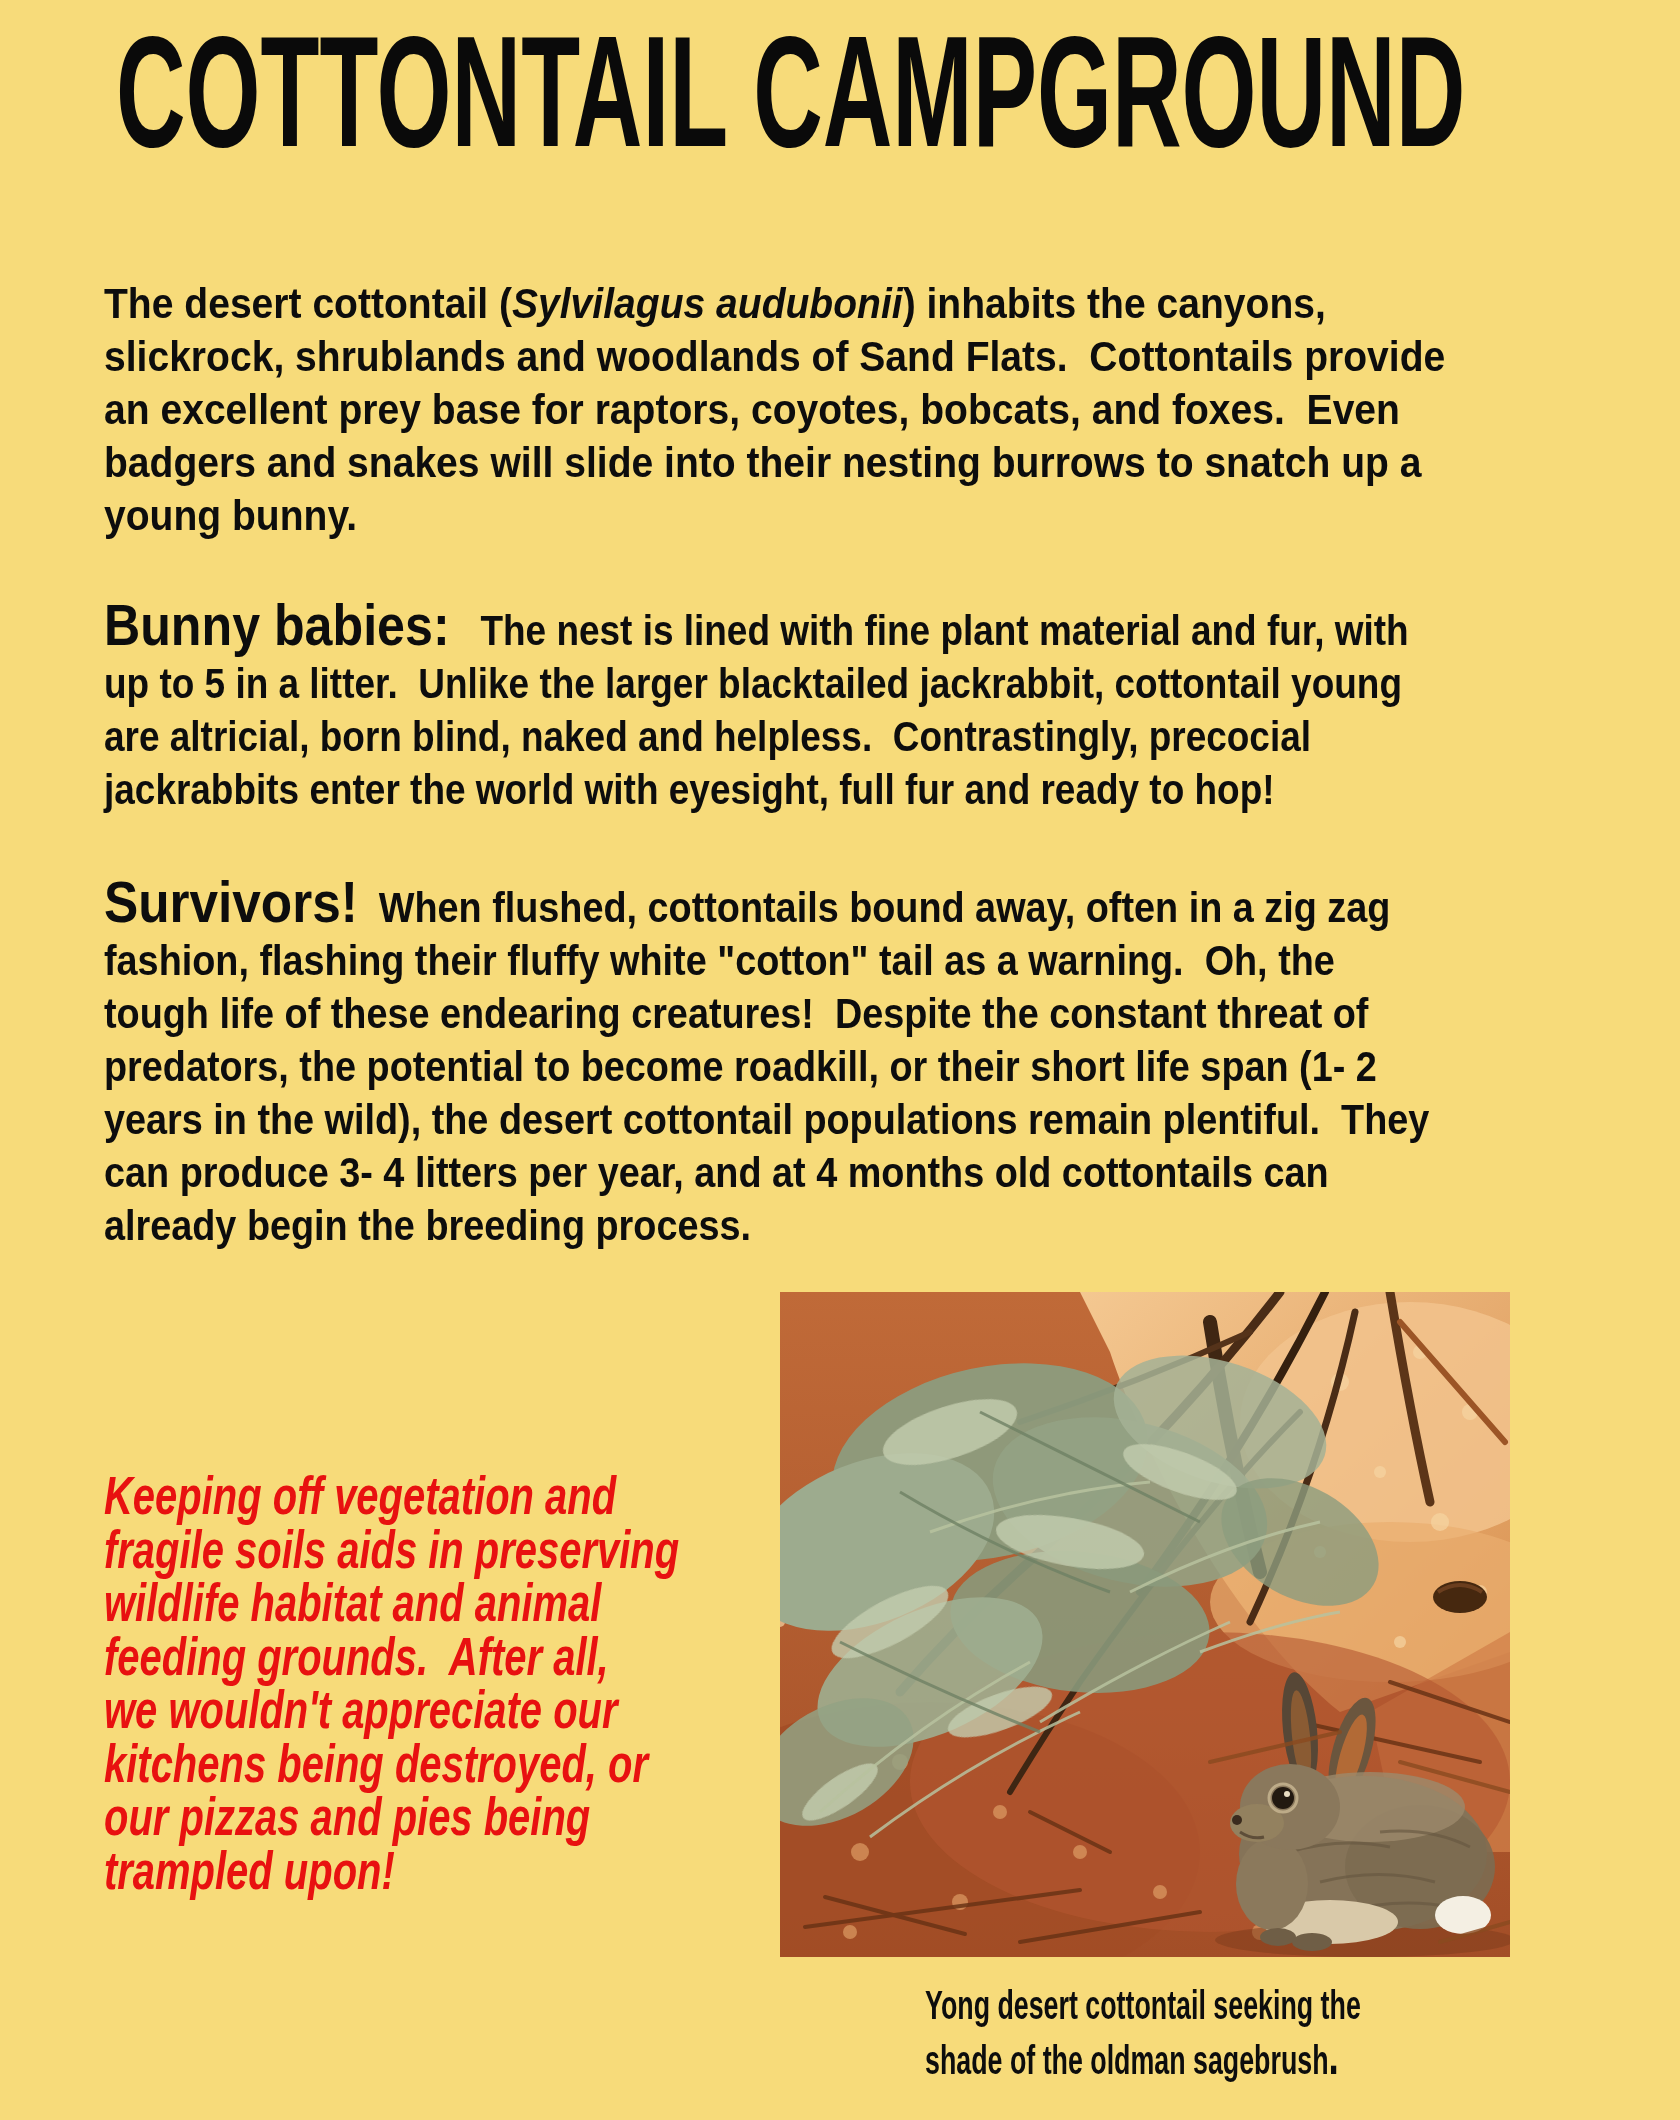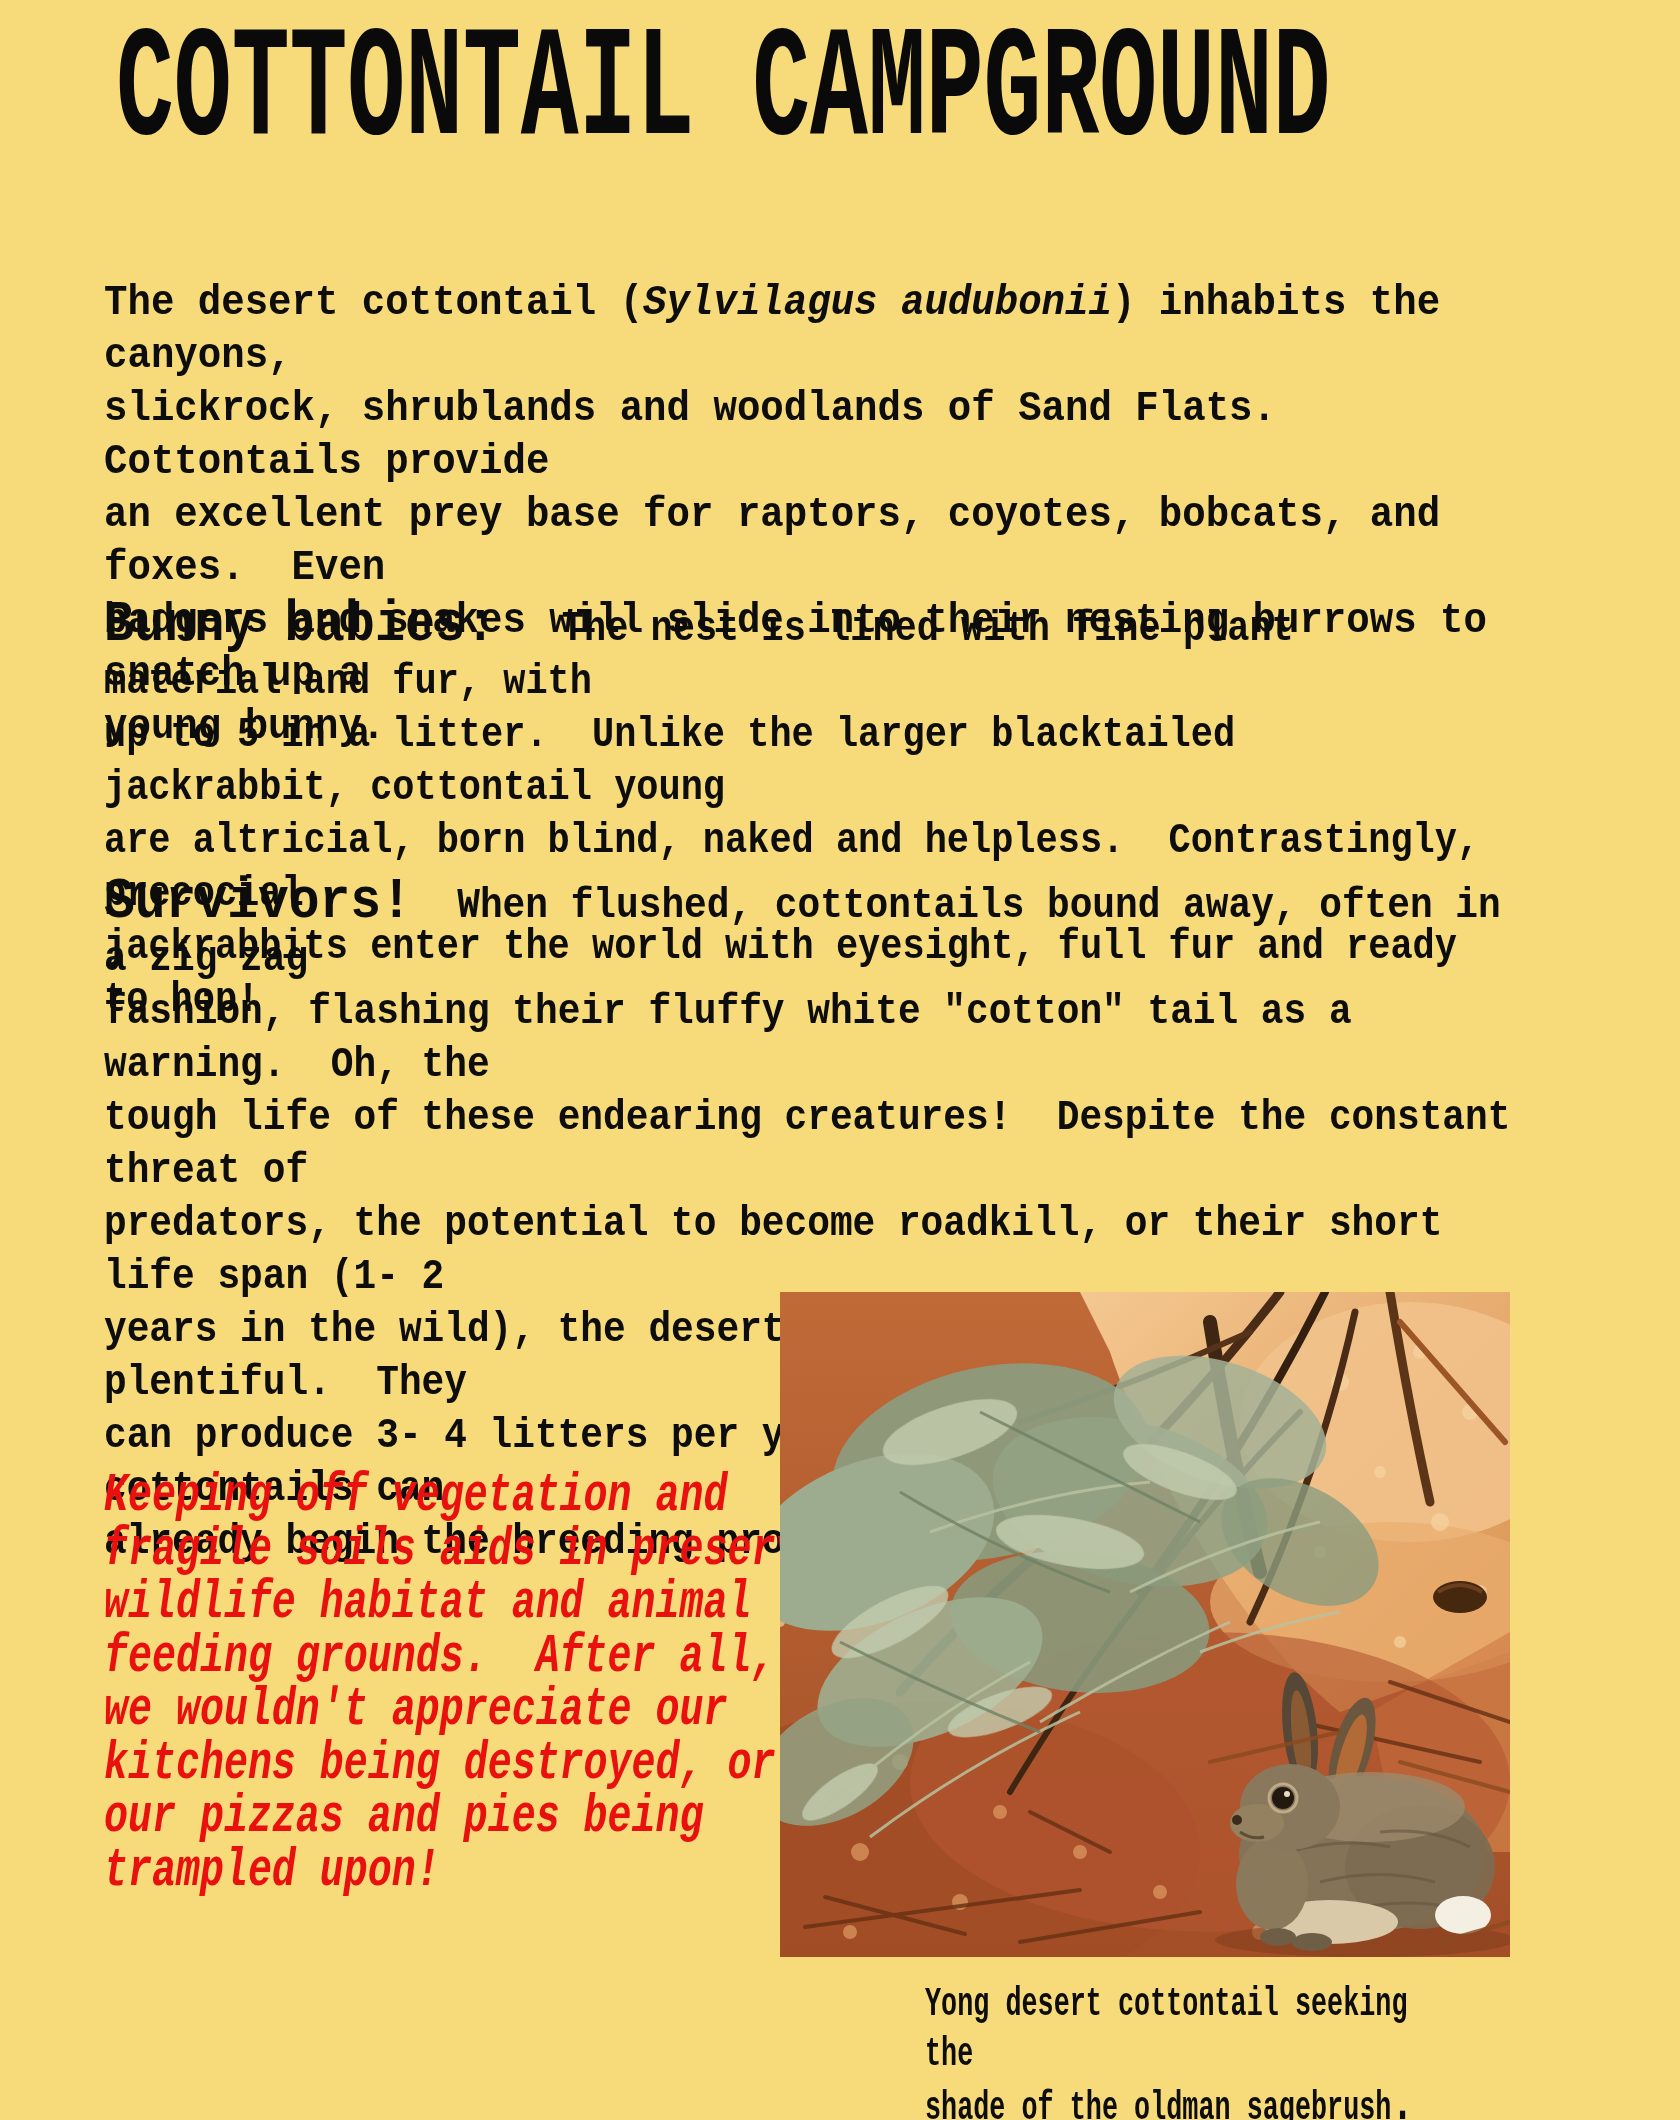--- a/index.html
+++ b/index.html
@@ -5,21 +5,21 @@
   html, body {
     margin: 0;
     padding: 0;
     background: #F7DB7A;
   }
   .poster {
     position: relative;
     width: 1680px;
     height: 2120px;
     background: #F7DB7A;
-    font-family: Liberation Mono, monospace;
+    font-family: Liberation Sans, sans-serif;
     overflow: hidden;
   }
   .abs { position: absolute; }
   .title {
     left: 116px;
     top: 12px;
     margin: 0;
     font-size: 158px;
     line-height: 1.0;
     font-weight: bold;

